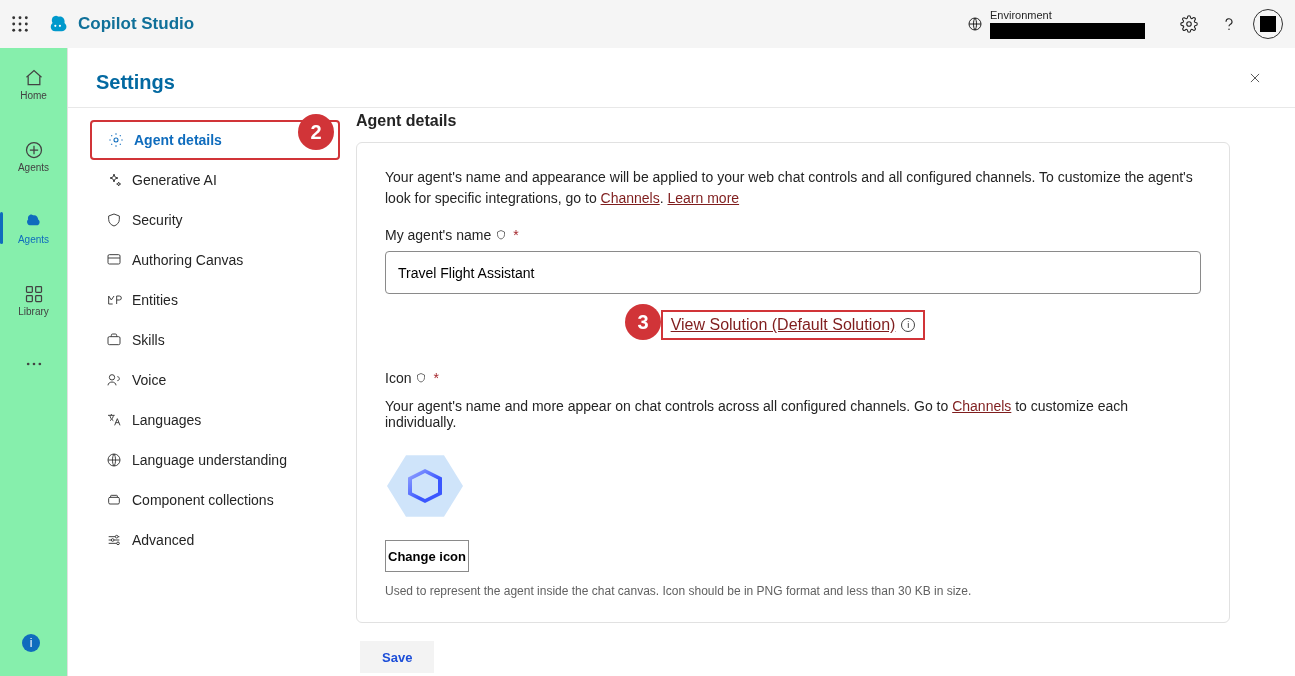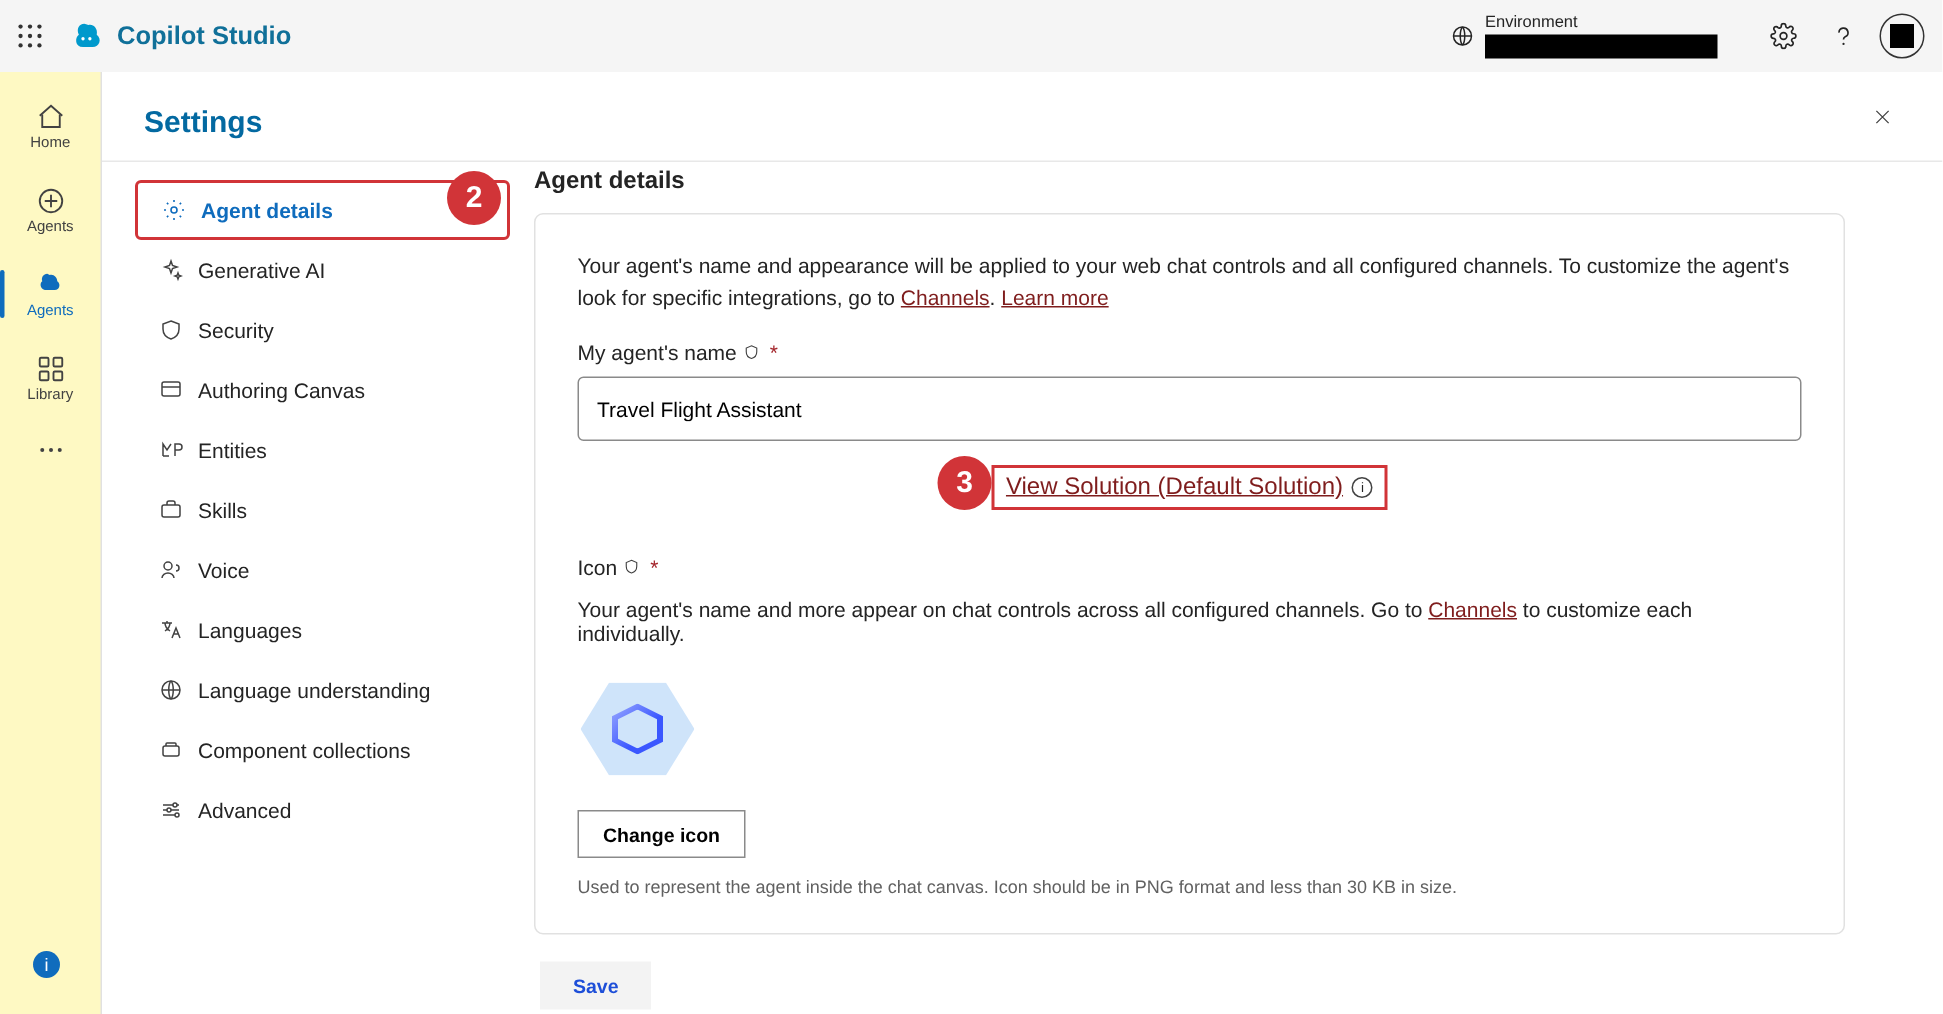--- a/index.html
+++ b/index.html
@@ -20,21 +20,21 @@
   .env-block { display:flex; flex-direction:column; margin-right:24px; line-height:1.1;}
   .env-block .label { font-size:11px; color:#242424; }
   .env-block .redacted { width:155px; height:16px; background:#000; margin-top:1px; }
   .top-btn { width:40px; height:40px; display:flex; align-items:center; justify-content:center; cursor:pointer; color:#242424; }
   .avatar-circle { width:30px; height:30px; border:1px solid #333; border-radius:50%; display:flex; align-items:center; justify-content:center; margin-left:4px; cursor:pointer;}
   .avatar-square { width:16px; height:16px; background:#000; }
   .globe-icon { width:18px; margin-right: 6px; }
 
   
   .body { position:absolute; top:48px; left:0; right:0; bottom:0; display:flex; }
-  .nav-rail { width:68px; background:#fef9c3; border-right:1px solid #e1e1e1; display:flex; flex-direction:column; align-items:center; padding-top:12px; gap:8px; }
+  .nav-rail { width:68px; background:#86efac; border-right:1px solid #e1e1e1; display:flex; flex-direction:column; align-items:center; padding-top:12px; gap:24px; }
   .nav-item { width:56px; height:48px; display:flex; flex-direction:column; align-items:center; justify-content:center; gap:2px; cursor:pointer; color:#424242; position:relative; }
   .nav-item .nav-icon { height:20px; }
   .nav-item .nav-label { font-size:10px; color:#424242; }
   .nav-item.selected .nav-icon, .nav-item.selected .nav-label { color:#0f6cbd; }
   .nav-item.selected::before { content:''; position:absolute; left:-6px; top:8px; bottom:8px; width:3px; background:#0f6cbd; border-radius:2px; }
   .nav-more { width:56px; height:32px; display:flex; align-items:center; justify-content:center; cursor:pointer; color:#242424; }
   .nav-info { position:absolute; bottom:24px; left:22px; width:18px; height:18px; border-radius:50%; background:#0f6cbd; color:#fff; display:flex; align-items:center; justify-content:center; font-size:12px; cursor:pointer;}
 
   
   .main { flex:1; display:flex; flex-direction:column; overflow:hidden; }
@@ -63,21 +63,21 @@
   .text-input { width:100%; height:43px; border:1px solid #8a8a8a; border-radius:4px; padding:0 12px; font-size:14px; outline:none; background:#fff;}
   .solution-row { margin-top:16px; display:flex; align-items:center; gap:6px; position:relative;justify-content:center; }
   .solution-highlight { border:2px solid #d13438; padding:4px 8px; display:inline-flex; align-items:center; gap:6px;}
   .info-circle { width:14px; height:14px; border:1px solid #424242; border-radius:50%; display:inline-flex; align-items:center; justify-content:center; font-size:9px; color:#242424;}
   .icon-desc { font-size:14px; color:#242424; margin:12px 0 16px; }
   .agent-icon-tile { width:80px; height:80px; display:flex; align-items:center; justify-content:center; background:transparent; }
   .hex-shape { width:76px; height:70px; background:#CFE4FA; clip-path: polygon(25% 6%, 75% 6%, 100% 50%, 75% 94%, 25% 94%, 0% 50%); display:flex; align-items:center; justify-content:center;}
   .hex-inner { width:34px; height:34px; background:linear-gradient(135deg,#8b9cff 10%,#3b57ff 60%); clip-path: polygon(50% 0,100% 25%,100% 75%,50% 100%,0 75%,0 25%); position:relative;}
   .hex-inner::after{content:''; position:absolute; inset:4px; background:#CFE4FA; clip-path: polygon(50% 0,100% 25%,100% 75%,50% 100%,0 75%,0 25%);}
   .sparkle { position:absolute; right:-6px; bottom:-4px; color:#4a63ff; font-size:14px;}
-  .change-btn { margin-top:14px; height:32px; padding:0 16px; border:1px solid #8a8a8a; background:#fff; font-size:13px; font-weight:600; cursor:pointer;}
+  .change-btn { margin-top:14px; height:32px; padding:0 2px; border:1px solid #8a8a8a; background:#fff; font-size:13px; font-weight:600; cursor:pointer;}
   .hint { margin-top:12px; font-size:12px; color:#616161; }
   .save-row { margin-top:18px; padding-left:4px;}
   .save-btn { height:32px; padding:0 22px; border:none; background:#f3f3f3; color:#1d4ed8; font-size:13px; font-weight:600; cursor:not-allowed;}
 </style>
 </head>
 <body>
 
 <div class="topbar">
   <span class="waffle icon">
     <svg viewBox="0 0 20 20" width="18" height="18" fill="#333">

